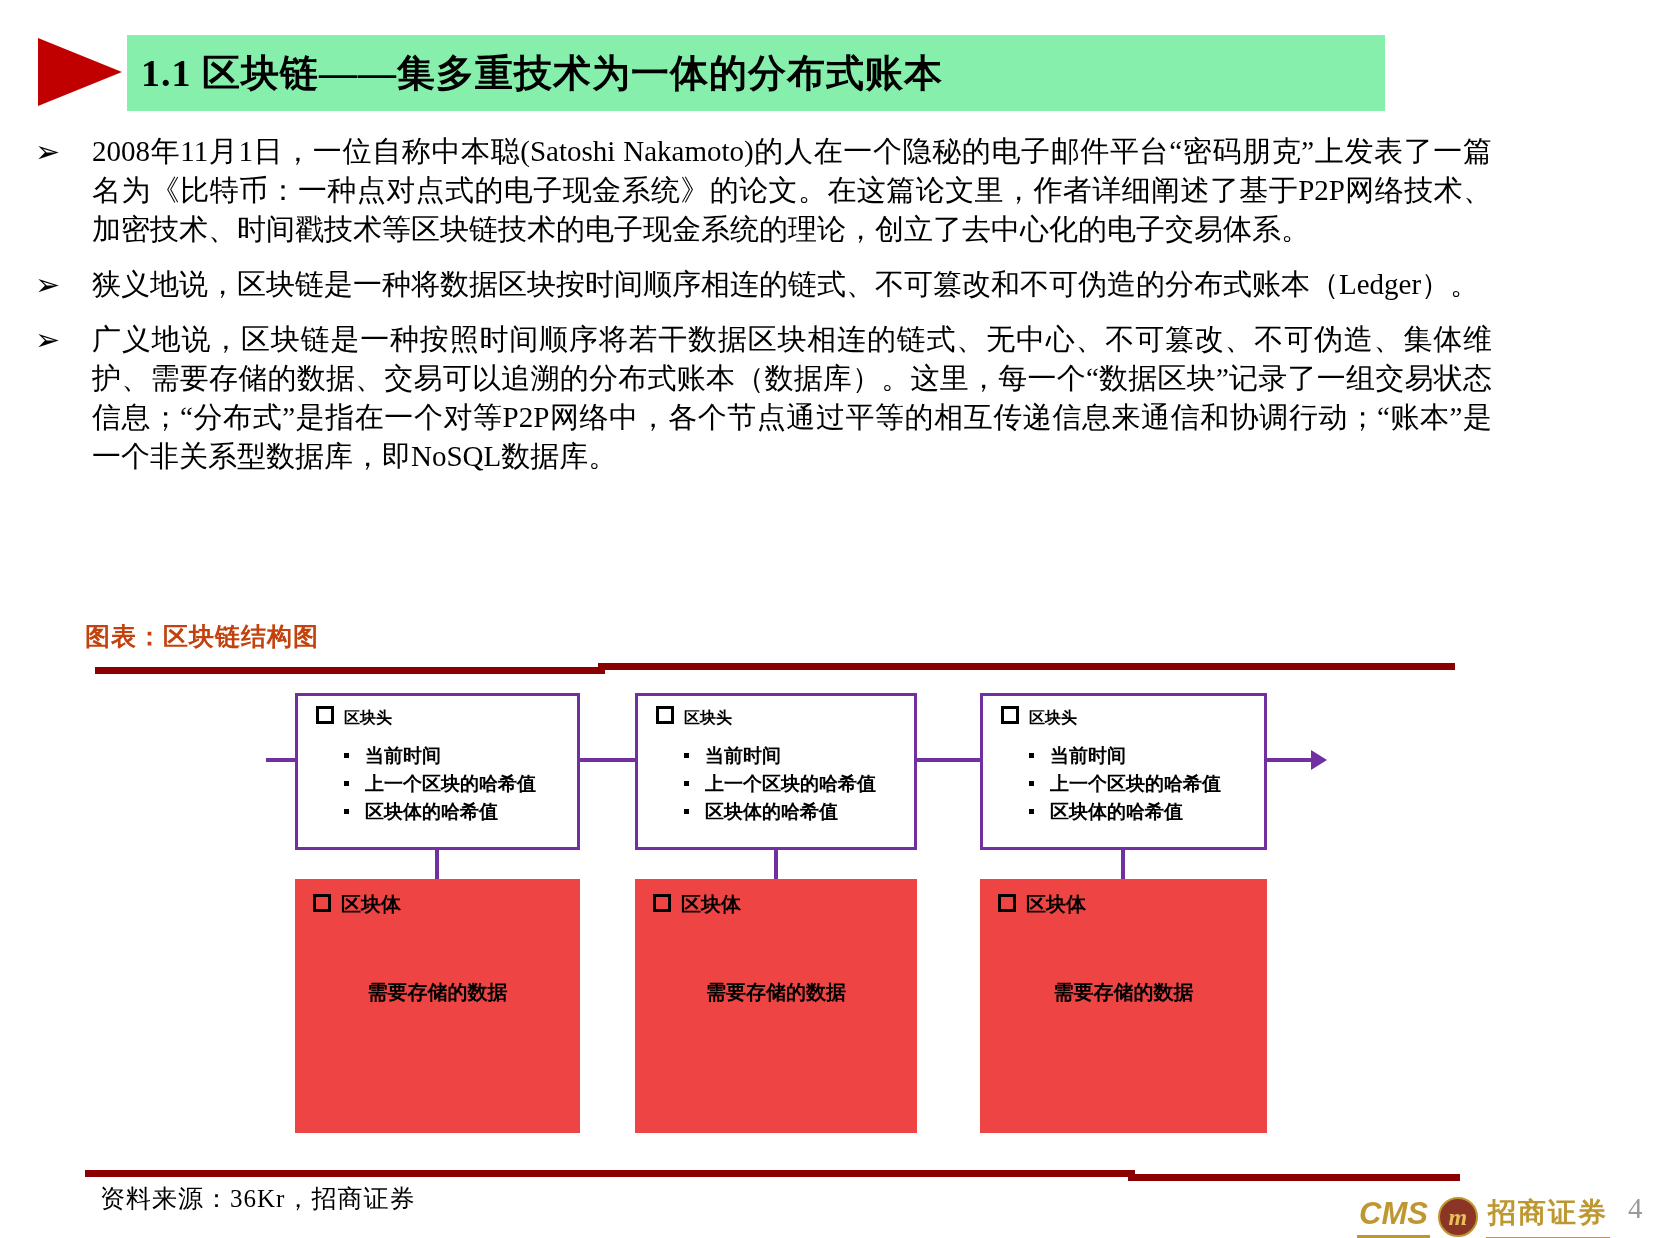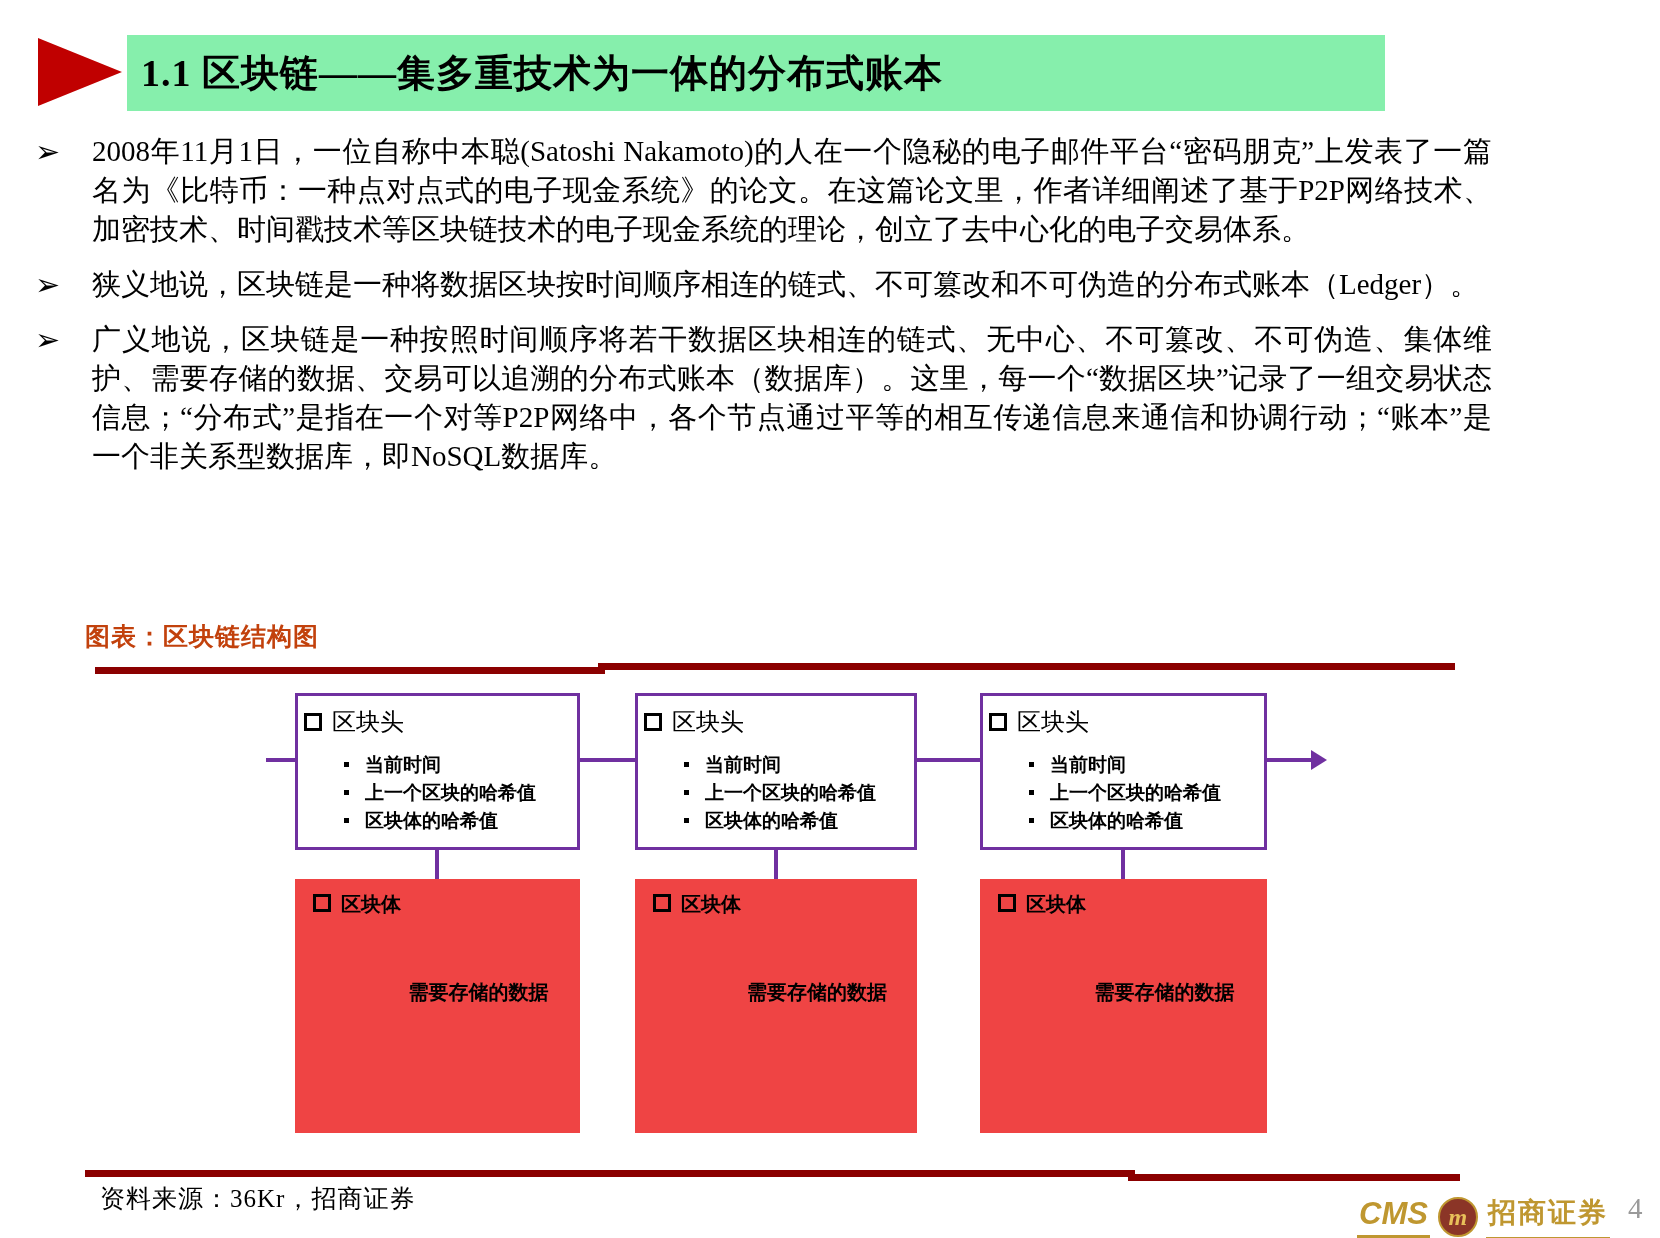--- a/index.html
+++ b/index.html
@@ -49,30 +49,30 @@
     position:absolute;top:879px;height:254px;background:#ef4444;
     font-family:"Liberation Sans","DejaVu Sans",sans-serif;
   }
   .b1{left:295px;width:285px;}
   .b2{left:635px;width:282px;}
   .b3{left:980px;width:287px;}
   .sq{
     display:inline-block;width:12px;height:12px;border:3px solid #000;
     margin-right:10px;vertical-align:-1px;background:transparent;
   }
-  .bh-title{margin:10px 0 0 6px;font-size:24px;font-weight:normal;}
+  .bh-title{margin:10px 0 0 18px;font-size:16px;font-weight:bold;}
   .bh-items{margin:16px 0 0 46px;}
   .bh-item{margin-top:6px;font-size:19px;font-weight:bold;line-height:22px;white-space:nowrap;}
   .dot{
     display:inline-block;width:5px;height:5px;background:#000;margin-right:16px;vertical-align:4px;
   }
   .bb-title{margin:12px 0 0 18px;font-size:20px;font-weight:bold;}
   .bb-center{
     position:absolute;left:0;top:100px;width:100%;text-align:center;
-    font-size:20px;font-weight:bold;margin-left:41px;
+    font-size:20px;font-weight:bold;
   }
   .h-line{position:absolute;top:758px;height:4px;background:#7030A0;}
   .v-line{position:absolute;top:850px;height:30px;width:4px;background:#7030A0;}
   .arrowhead{
     position:absolute;left:1311px;top:750px;width:0;height:0;
     border-top:10px solid transparent;border-bottom:10px solid transparent;
     border-left:16px solid #7030A0;
   }
   
   .src{

